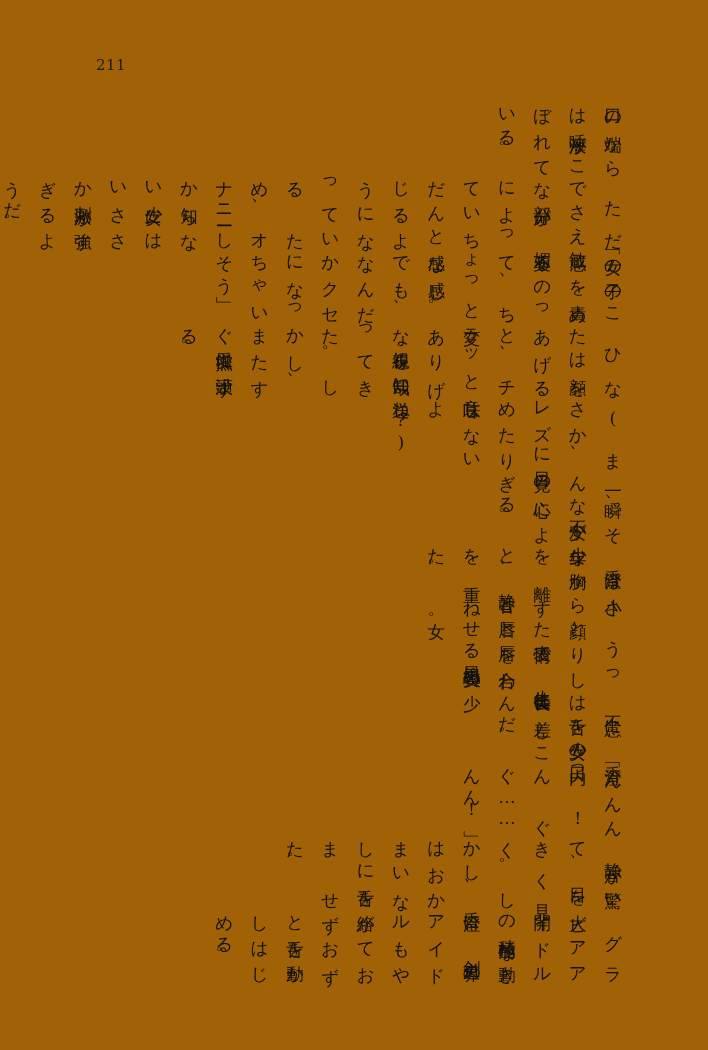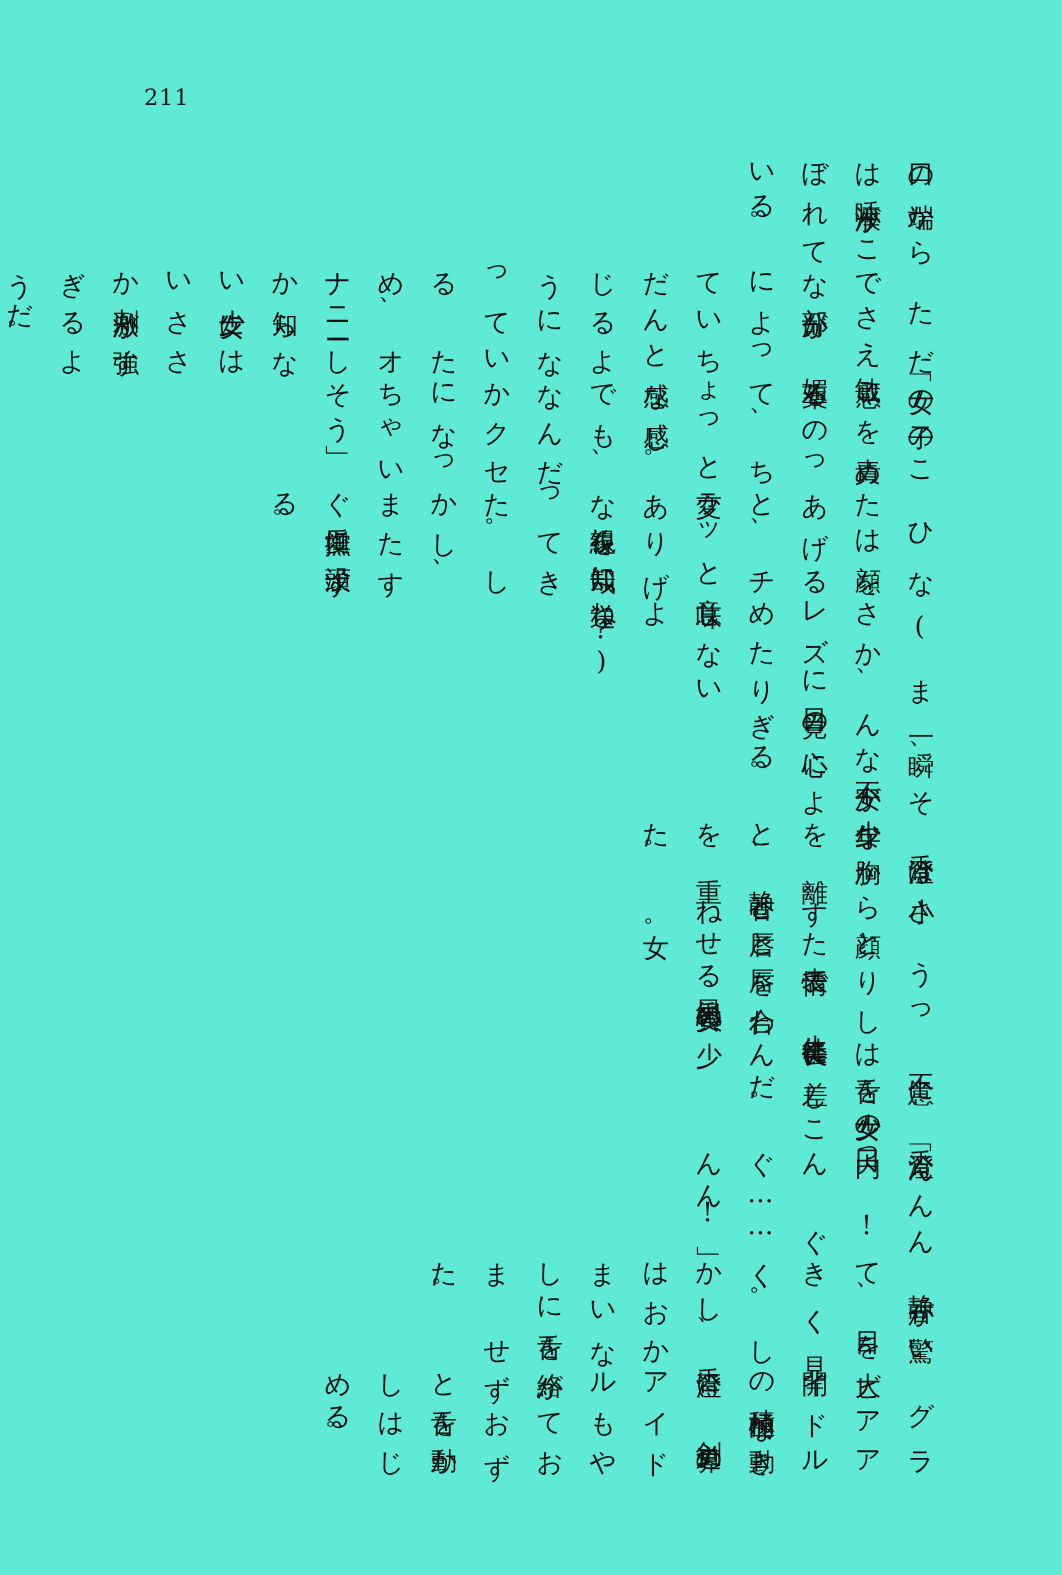--- a/index.html
+++ b/index.html
@@ -11,21 +11,21 @@
     width: 708px;
     height: 1050px;
     position: relative;
     font-family: "DejaVu Serif", "Liberation Serif", serif;
     color: #1a1a1a;
     overflow: hidden;
   }
   #page {
     position: absolute;
     inset: 0;
-    background: #5eead4;
+    background: #a16207;
   }
   #page-number {
     position: absolute;
     left: 96px;
     top: 56px;
     font-family: "DejaVu Serif", "Liberation Serif", serif;
     font-size: 15px;
     letter-spacing: 0.5px;
     color: #1a1a1a;
   }

